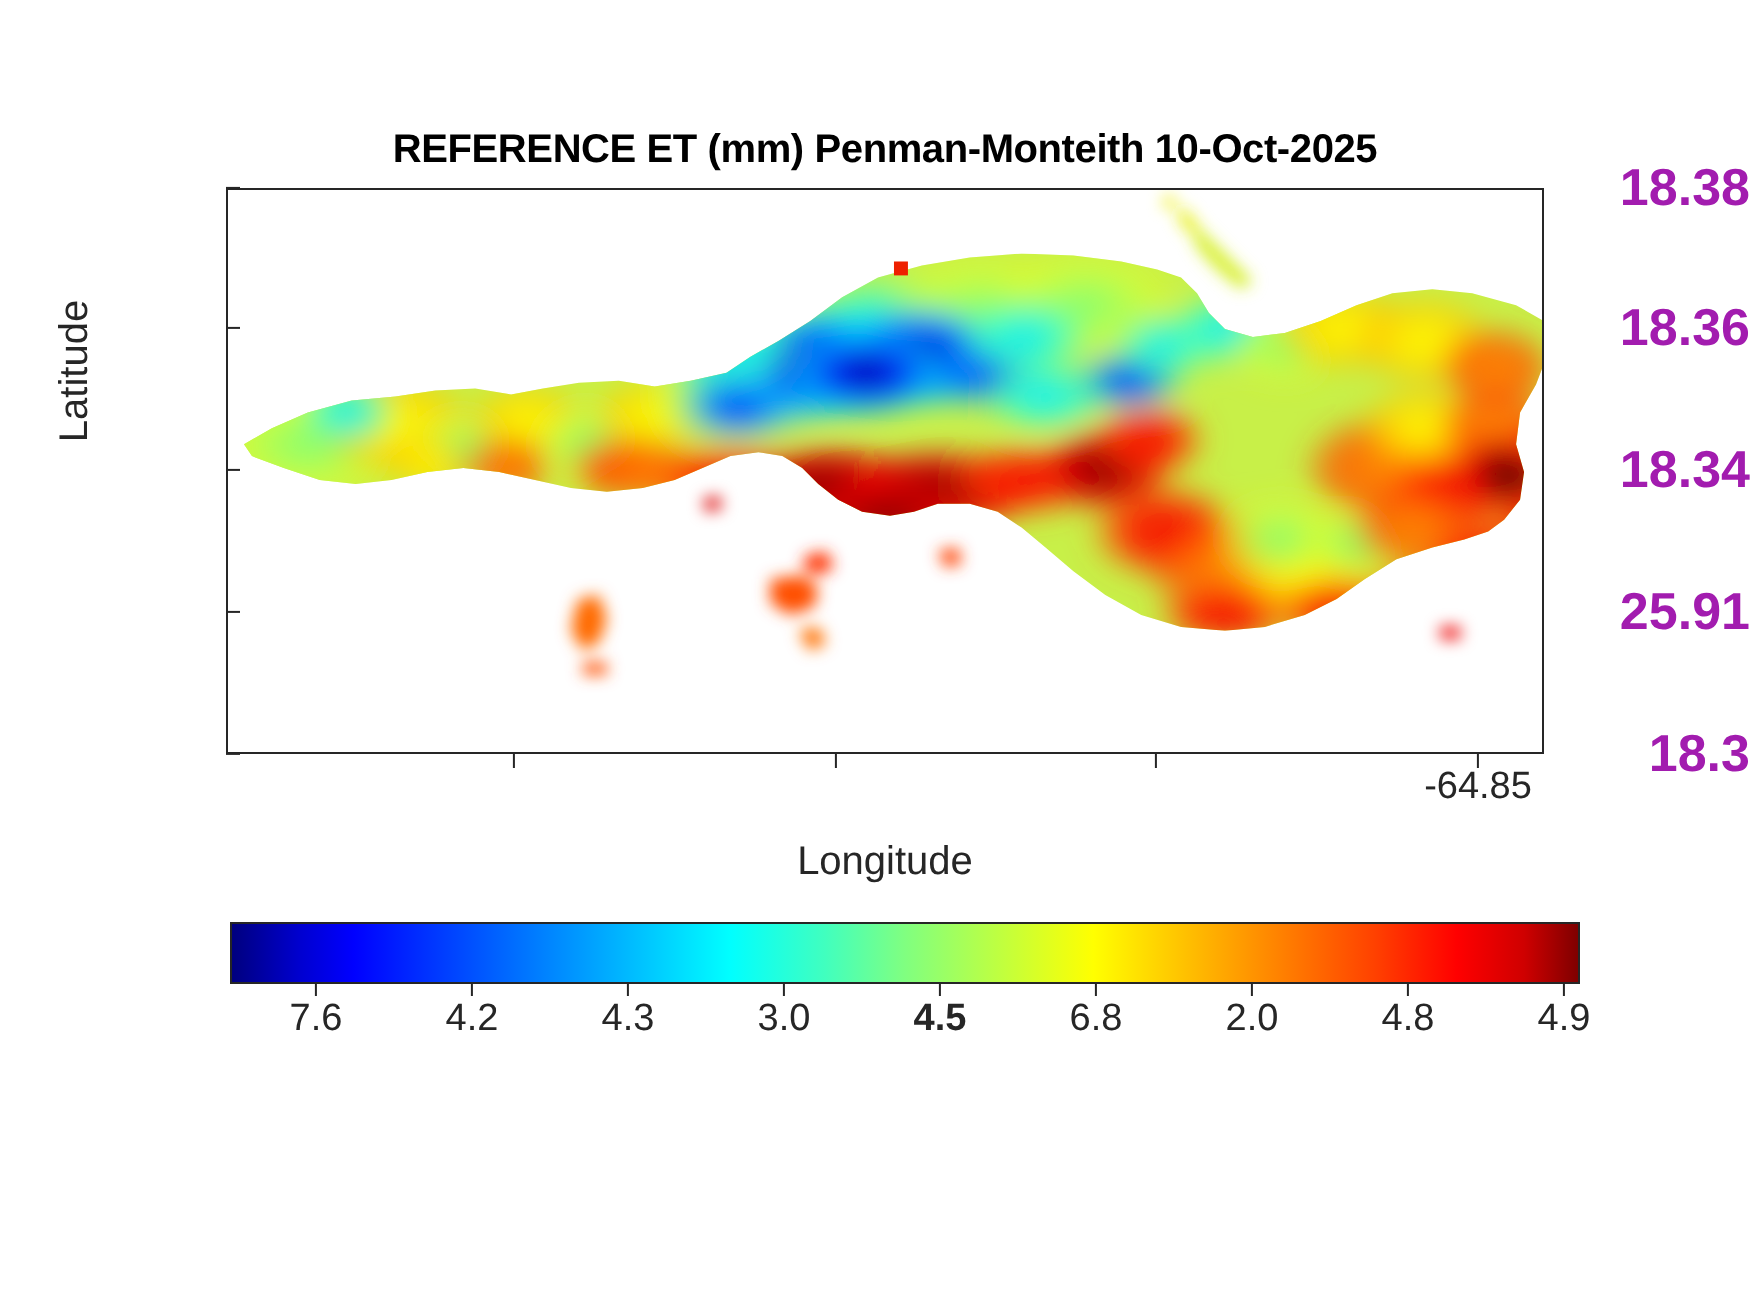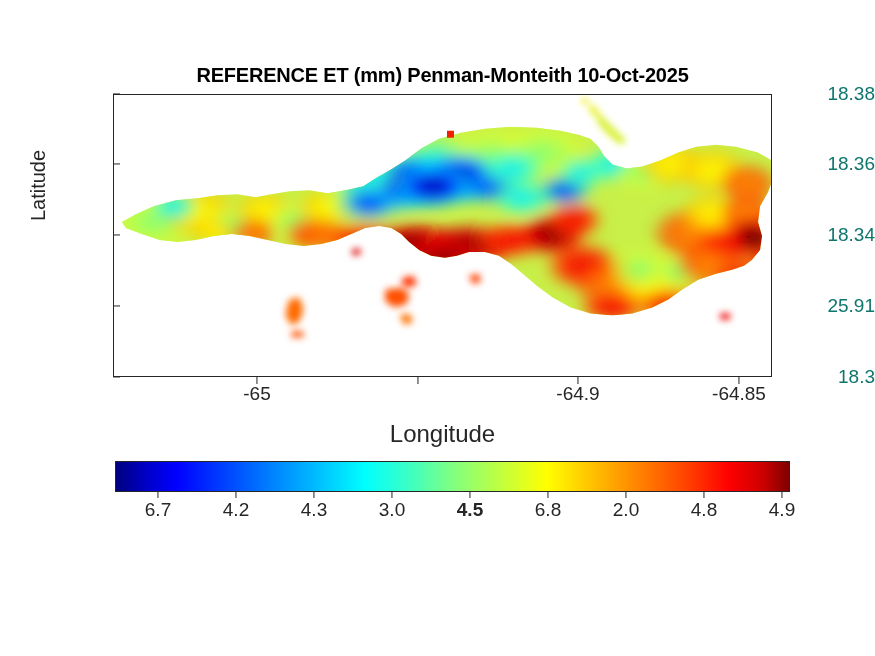--- a/index.html
+++ b/index.html
@@ -15,40 +15,40 @@
 
   #plotbox{
     position:absolute; left:113px; top:94px; width:659px; height:283px;
     border:1.1px solid #262626; box-sizing:border-box; background:#fff;
     overflow:hidden;
   }
   #mapsvg{position:absolute;left:0;top:0;width:100%;height:100%;display:block;}
 
   .ytick-label{
     position:absolute; right:0; width:96px; text-align:right;
-    font-size:19px; color:#0f766e; transform:translateY(-50%);
+    font-size:26px; color:#a21caf; transform:translateY(-50%);font-weight:bold;
   }
   .ytick-mark{position:absolute;left:113px;width:7px;height:1.1px;background:#262626;
     transform:translateY(-50%);}
   .xtick-label{
     position:absolute; top:383px; width:120px; text-align:center;
     font-size:19px; color:#262626; transform:translateX(-50%);
     left:0;
   }
   .xtick-mark{position:absolute;top:377px;width:1.1px;height:7px;background:#262626;
     transform:translateX(-50%);}
 
   #ylabel{
     position:absolute; left:-62px; top:174px; width:200px; text-align:center;
     font-size:20px; color:#262626; transform:rotate(-90deg);
     transform-origin:center center;
   }
   #xlabel{
     position:absolute; left:113px; top:420px; width:659px; text-align:center;
-    font-size:24px; color:#262626;
+    font-size:20px; color:#262626;
   }
 
   #colorbar{
     position:absolute; left:115px; top:461px; width:675px; height:31px;
     border:1.1px solid #262626; box-sizing:border-box;
     background:linear-gradient(to right,
       #00007F 0%, #0000CF 5%, #0000FF 9%,
       #0040FF 16%, #0080FF 23%, #00BFFF 30%,
       #00FFFF 37%, #40FFBF 44%, #80FF80 50%,
       #BFFF40 57%, #FFFF00 64%, #FFBF00 71%,
@@ -269,36 +269,34 @@
   <div class="ytick-label" style="top:235px;">18.34</div>
   <div class="ytick-mark" style="top:235px;"></div>
 
   <div class="ytick-label" style="top:306px;">25.91</div>
   <div class="ytick-mark" style="top:306px;"></div>
 
   <div class="ytick-label" style="top:377px;">18.3</div>
   <div class="ytick-mark" style="top:377px;"></div>
 
   <div class="xtick-mark" style="left:257px;"></div>
-  <div class="xtick-label" style="left:257px;">-65</div>
 
   <div class="xtick-mark" style="left:418px;"></div>
 
   <div class="xtick-mark" style="left:578px;"></div>
-  <div class="xtick-label" style="left:578px;">-64.9</div>
 
   <div class="xtick-mark" style="left:739px;"></div>
   <div class="xtick-label" style="left:739px;text-align:center;">-64.85</div>
 
   <div id="xlabel">Longitude</div>
 
   <div id="colorbar"></div>
 
   <div class="cbtick" style="left:158px;"></div>
-  <div class="cblabel" style="left:158px;">6.7</div>
+  <div class="cblabel" style="left:158px;">7.6</div>
 
   <div class="cbtick" style="left:236px;"></div>
   <div class="cblabel" style="left:236px;">4.2</div>
 
   <div class="cbtick" style="left:314px;"></div>
   <div class="cblabel" style="left:314px;">4.3</div>
 
   <div class="cbtick" style="left:392px;"></div>
   <div class="cblabel" style="left:392px;">3.0</div>
 

